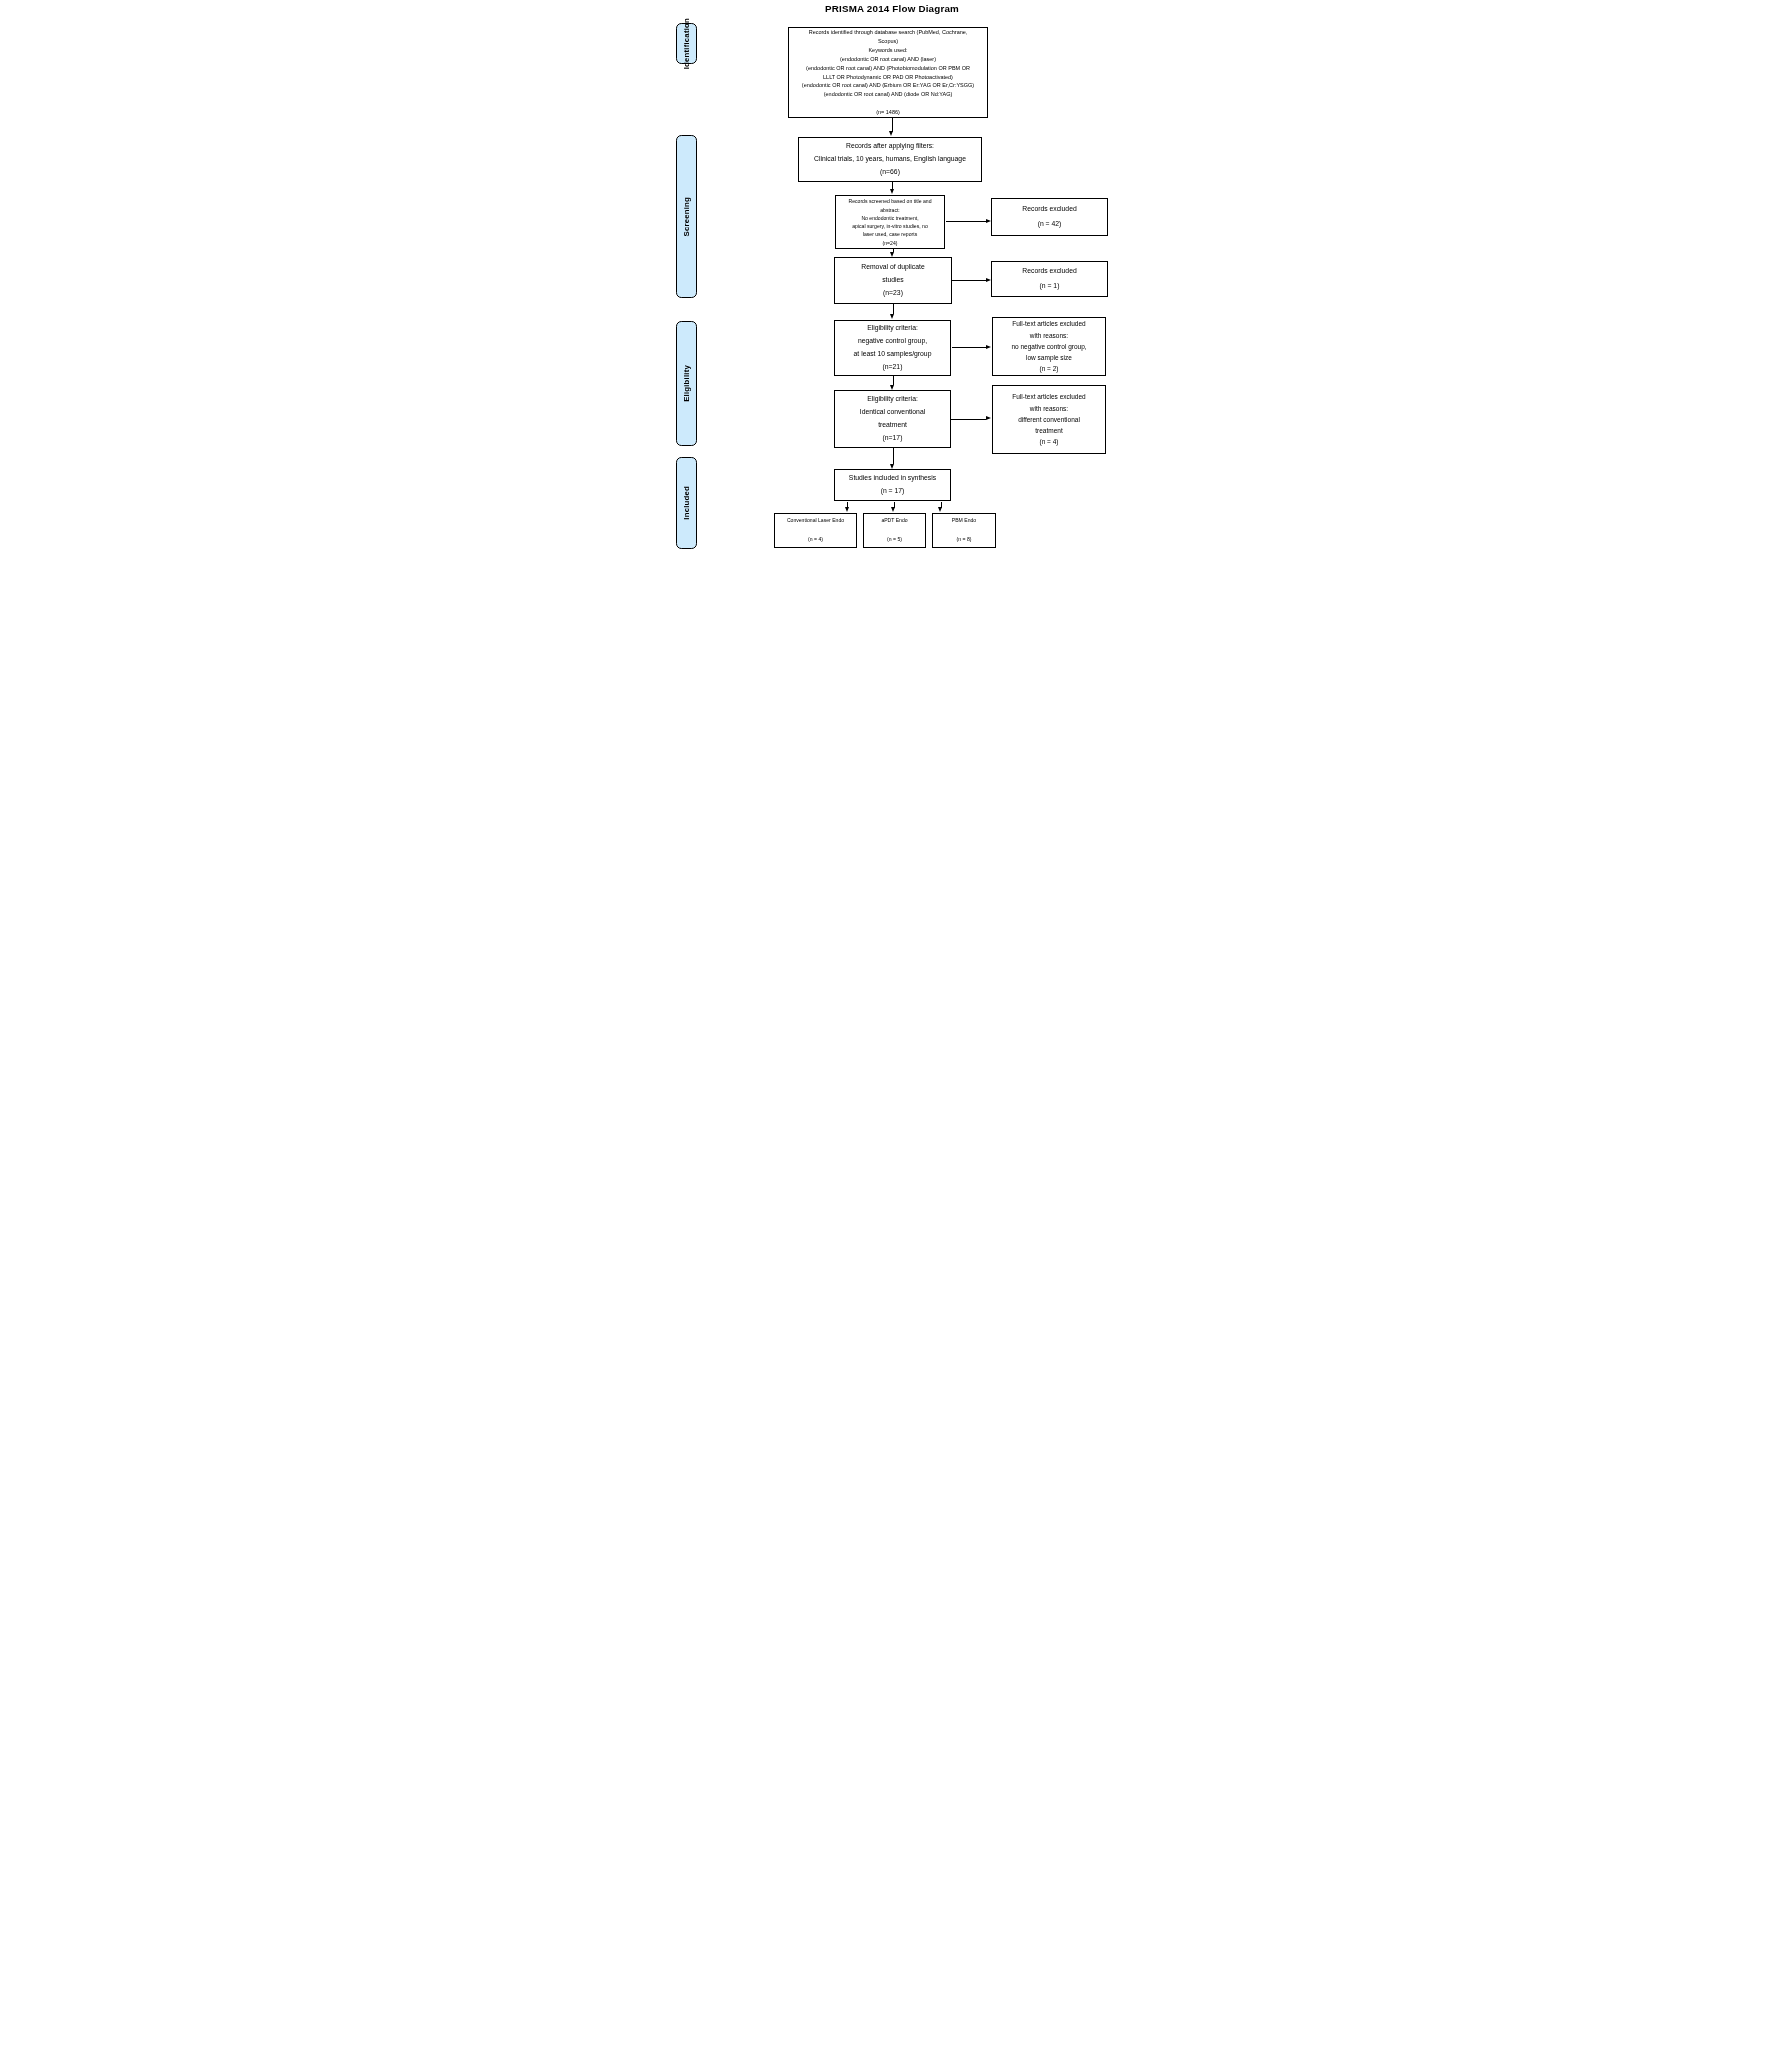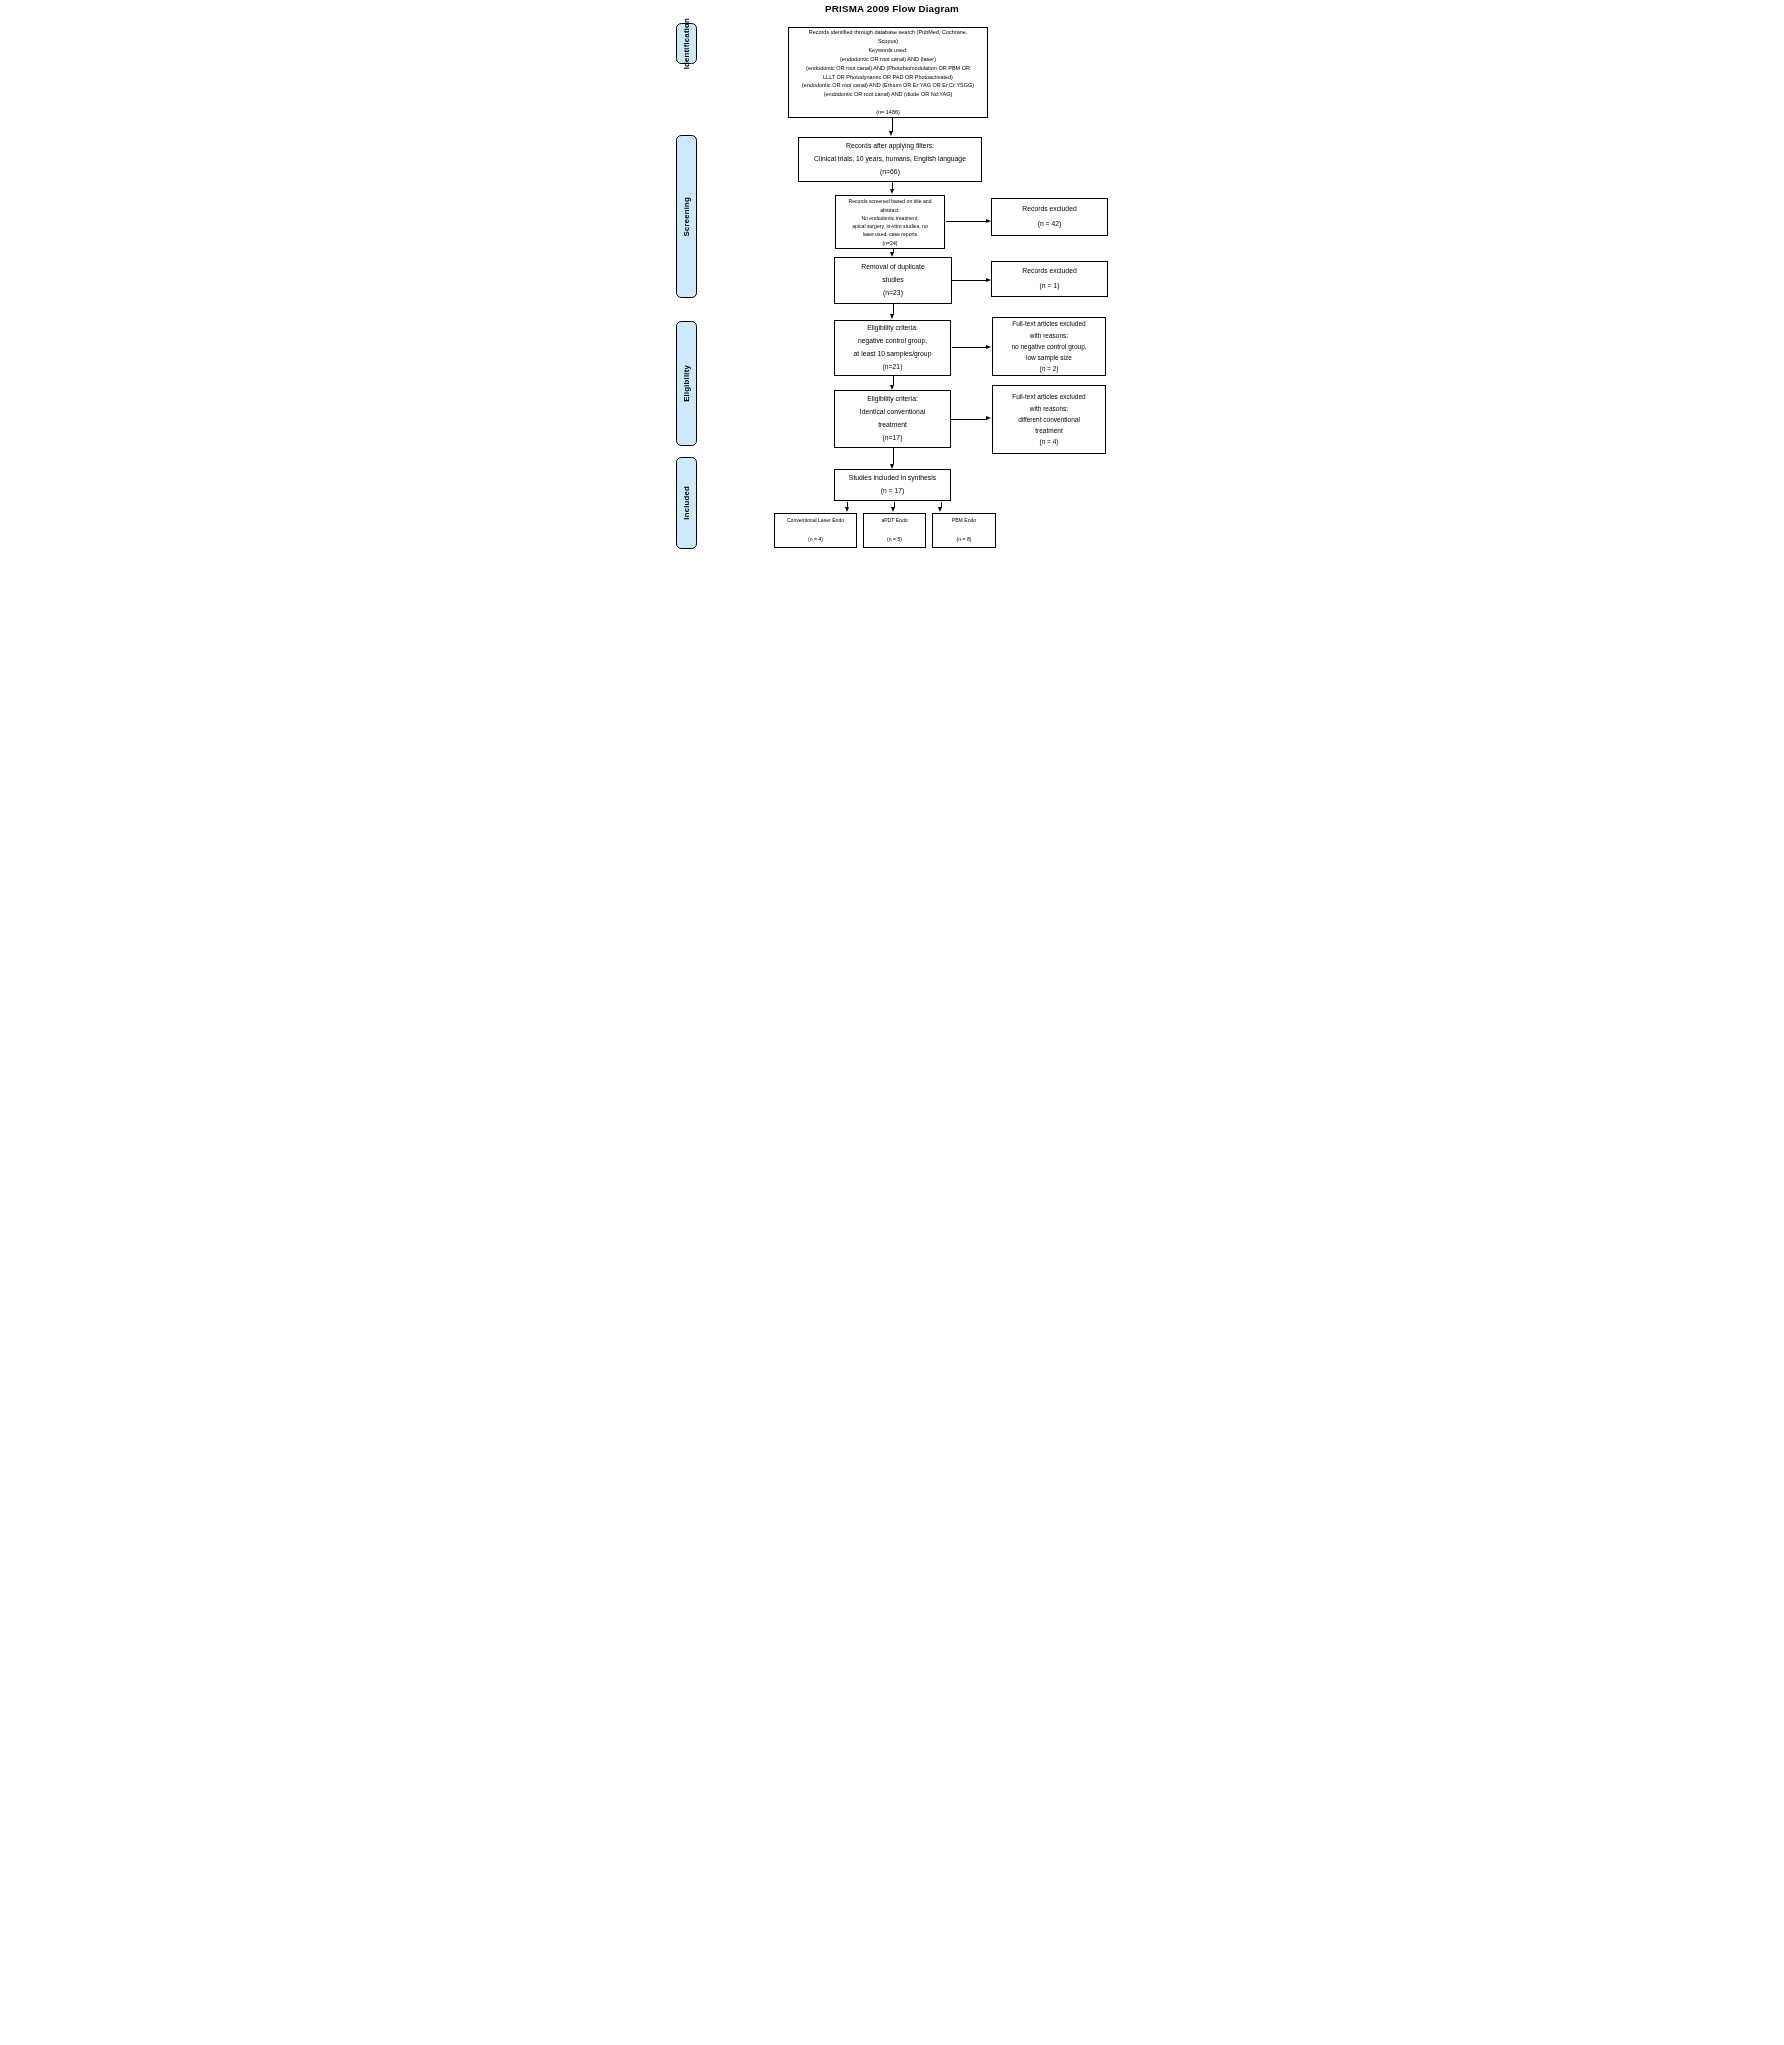--- a/index.html
+++ b/index.html
@@ -52,21 +52,21 @@
     position: absolute; width: 0; height: 0;
     border-top: 2.9px solid transparent; border-bottom: 2.9px solid transparent;
     border-left: 5.7px solid #000;
   }
 </style>
 </head>
 <body>
 
 <div class="page">
 
-  <div class="title">PRISMA 2009 Flow Diagram</div>
+  <div class="title">PRISMA 2014 Flow Diagram</div>
 
   <div class="stage" style="top:23px;height:41px;">
     <span class="stage-text">Identification</span>
   </div>
   <div class="stage" style="top:135px;height:163px;">
     <span class="stage-text">Screening</span>
   </div>
   <div class="stage" style="top:321px;height:125px;">
     <span class="stage-text">Eligibility</span>
   </div>

